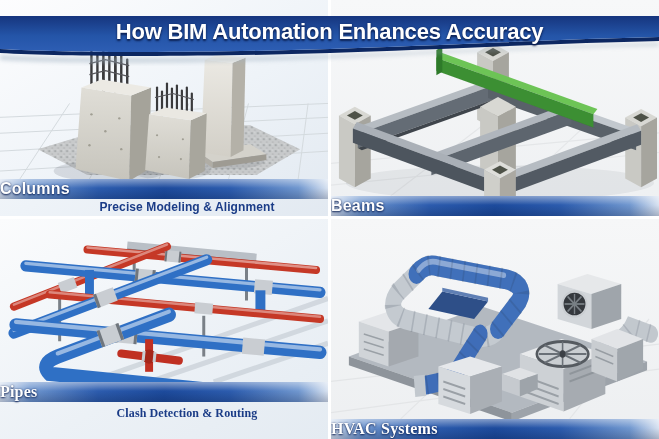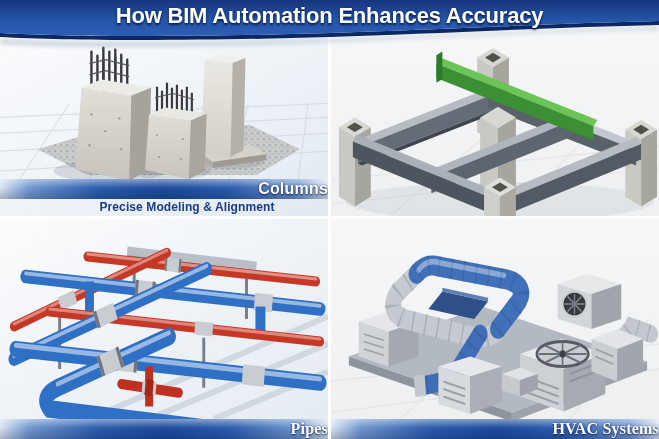--- a/index.html
+++ b/index.html
@@ -13,37 +13,37 @@
     gap:3px;background:#fff;
   }
   .quad{position:relative;display:flex;flex-direction:column;overflow:hidden;}
   .quad.tl{background:linear-gradient(150deg,#fdfdfe 0%,#eef3f8 55%,#e2e9f1 100%);}
   .quad.tr{background:linear-gradient(180deg,#f7f8f9 0%,#eef0f2 100%);}
   .quad.bl{background:linear-gradient(150deg,#fbfcfd 0%,#ecf1f6 60%,#e4ebf2 100%);}
   .quad.br{background:linear-gradient(180deg,#f6f7f8 0%,#edeff1 100%);}
   .illo{flex:1 1 auto;min-height:0;}
   .illo svg{display:block;width:100%;height:100%;}
   .bar{
-    flex:0 0 20px;display:flex;align-items:center;justify-content:flex-end;
+    flex:0 0 20px;display:flex;align-items:center;justify-content:flex-start;
     background:
       linear-gradient(180deg,rgba(255,255,255,.45) 0%,rgba(255,255,255,0) 45%,rgba(0,10,40,.22) 100%),
       linear-gradient(90deg,#d9e3f1 0%,#7097cf 9%,#2c5cae 30%,#1d4b9d 50%,#2c5cae 70%,#7097cf 91%,#d9e3f1 100%);
   }
   .bar span{
     color:#fff;font-weight:bold;font-size:16px;letter-spacing:.2px;
     text-shadow:0 1px 2px rgba(10,30,80,.9),0 0 2px rgba(10,30,80,.55);
   }
   .sub{
     flex:0 0 17px;text-align:center;font-weight:bold;font-size:12px;line-height:16px;
     color:#1b3c87;letter-spacing:.1px;margin-left:46px;
   }
   .quad.bl,.quad.br{padding-bottom:0;font-family:Liberation Serif, serif;}
   .quad.bl .sub,.quad.br .sub{flex:0 0 34px;padding-top:3px;}
   
-  .banner{position:absolute;top:0;left:0;width:659px;height:50px;z-index:6;pointer-events:none;}
+  .banner{position:absolute;top:16px;left:0;width:659px;height:50px;z-index:6;pointer-events:none;}
   .banner svg{display:block;width:659px;height:50px;}
   .banner .title{
     position:absolute;top:3px;left:0;width:100%;text-align:center;
     color:#fff;font-weight:bold;font-size:22px;letter-spacing:-.2px;
     text-shadow:0 2px 2px rgba(8,25,70,.85),0 0 2px rgba(8,25,70,.5);
   }
 </style>
 </head>
 <body>
 
@@ -222,20 +222,23 @@
           </g>
 
           <g>
             <polygon points="110,48 268,100 264,105 106,53" fill="#6dc456"></polygon>
             <polygon points="106,53 264,105 264,117 106,65" fill="#3c8f33"></polygon>
             <polygon points="106,65 264,117 267,118 109,66" fill="#26641f"></polygon>
             <polygon points="106,46 112,43 112,66 106,69" fill="#2e7a2a"></polygon>
           </g>
         </svg>
       </div>
+      <div class="bar">
+        <span>Beams</span>
+      </div>
     </div>
 
     <div class="quad bl">
       <div class="illo">
         <svg viewBox="0 0 330 160" preserveAspectRatio="none">
 
           <g stroke="#ccd3da" stroke-width="5" opacity=".8">
             <line x1="90" y1="160" x2="330" y2="78"></line>
             <line x1="150" y1="160" x2="330" y2="100"></line>
             <line x1="215" y1="160" x2="330" y2="122"></line>
@@ -311,20 +314,21 @@
             <path d="M170,91 L58,132" fill="none" stroke="rgba(255,255,255,.5)" stroke-width="4" stroke-linecap="round"></path>
             <line x1="100" y1="118" x2="122" y2="110" stroke="#c9cdd2" stroke-width="17"></line>
             <line x1="100" y1="118" x2="103" y2="116.9" stroke="#70767d" stroke-width="17"></line>
             <line x1="119" y1="111.1" x2="122" y2="110" stroke="#70767d" stroke-width="17"></line>
           </g>
         </svg>
       </div>
       <div class="bar">
         <span>Pipes</span>
       </div>
+      <div class="sub">Clash Detection &amp; Routing</div>
     </div>
 
     <div class="quad br">
       <div class="illo">
         <svg viewBox="0 0 330 160" preserveAspectRatio="none">
 
           <g stroke="#e3e5e7" stroke-width="1">
             <line x1="0" y1="130" x2="330" y2="100"></line>
               <line x1="0" y1="155" x2="330" y2="120"></line>
             <line x1="70" y1="160" x2="190" y2="70"></line>

